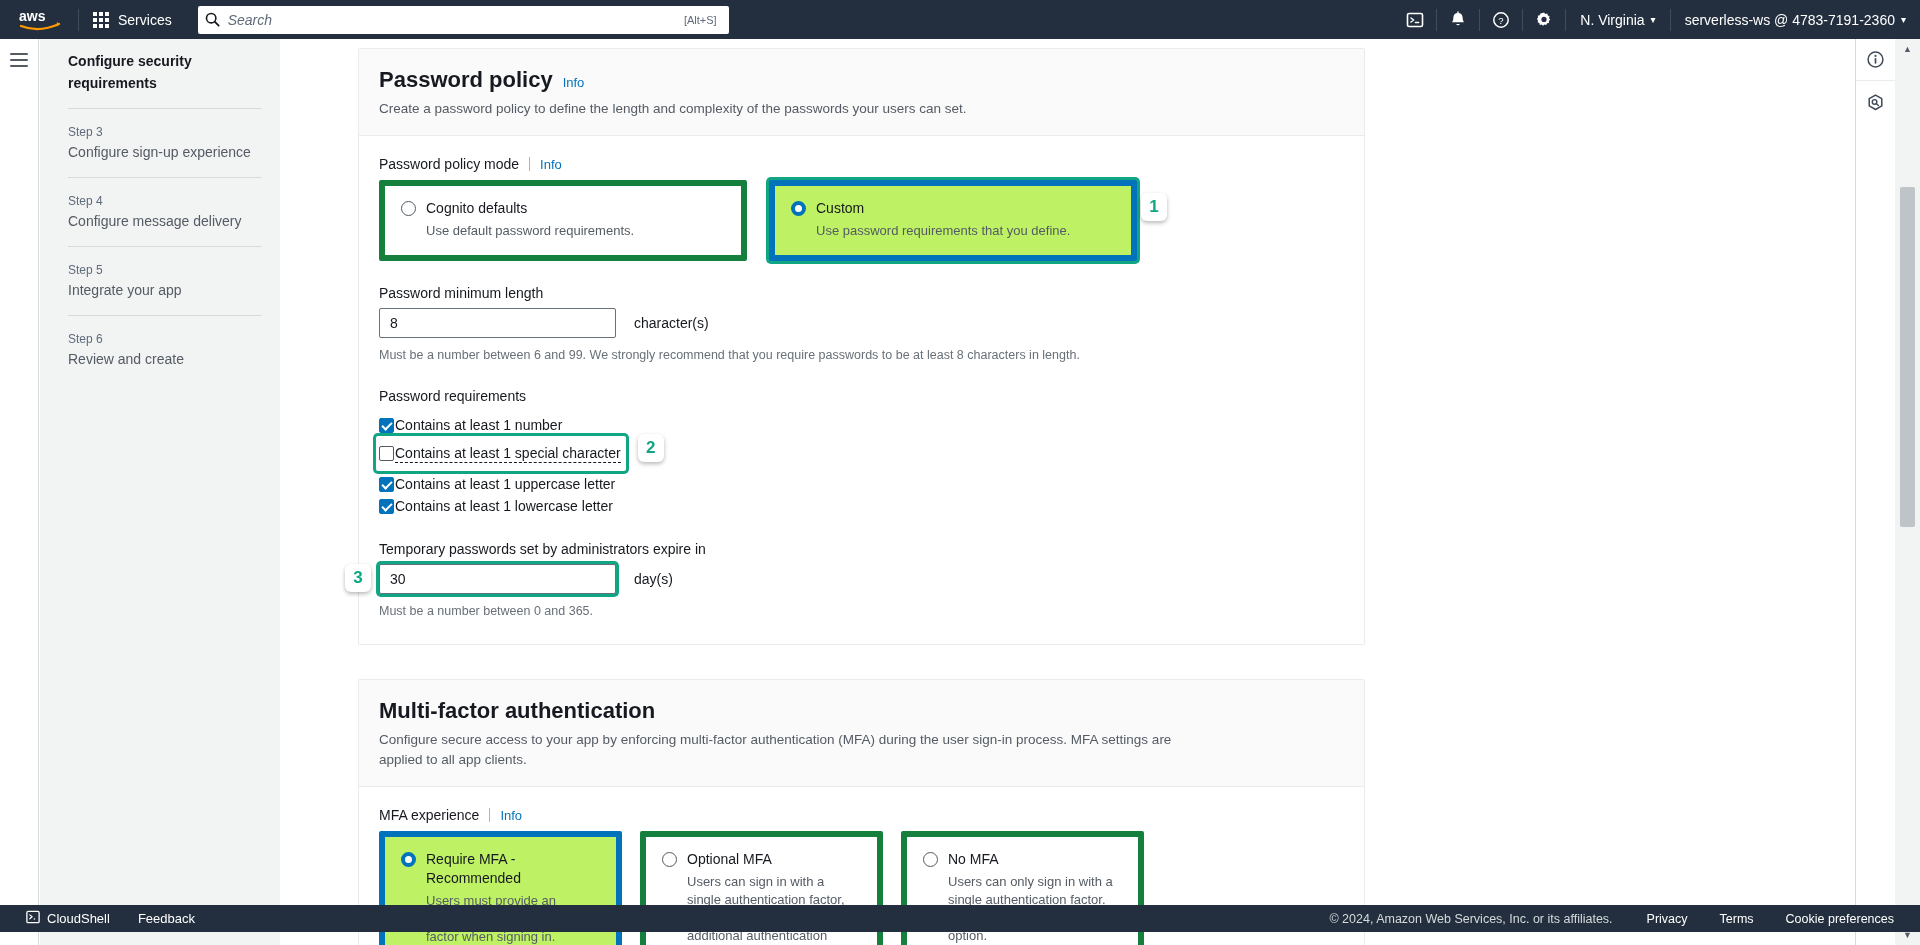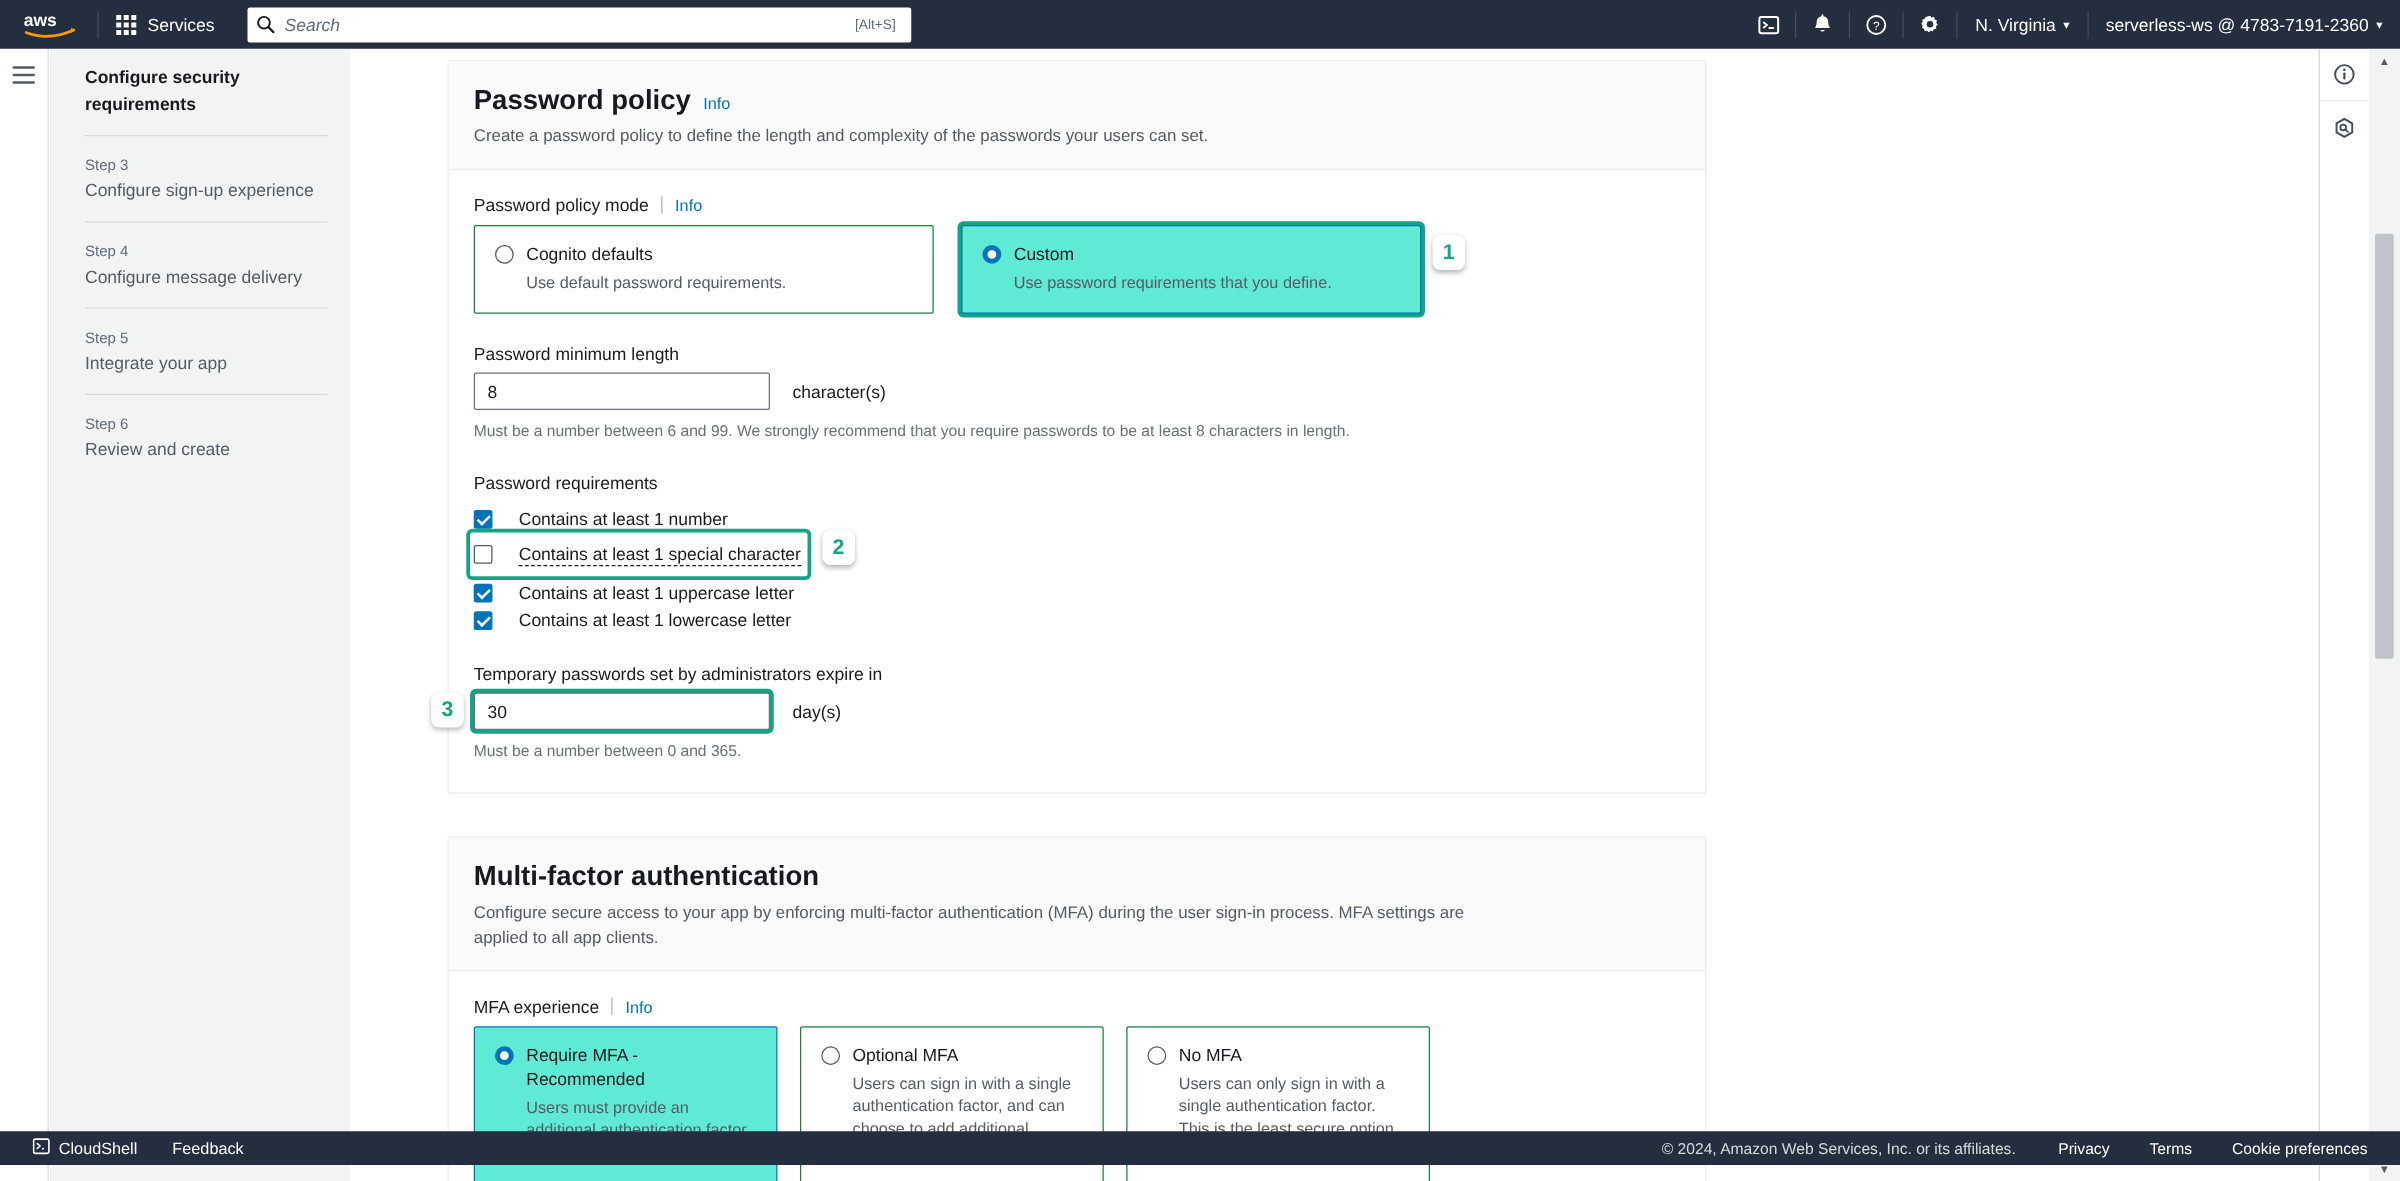--- a/index.html
+++ b/index.html
@@ -75,23 +75,23 @@
   .card-desc { font-size: 13.5px; color: #545b64; margin-top: 6px; line-height: 20px; }
   .info-link { font-size: 13px; color: #0073bb; text-decoration: none; cursor: pointer;
     font-weight: normal; }
   .card-body { padding: 20px 20px 24px 20px; }
 
   .field-label { font-size: 14px; color: #16191f; display: flex; align-items: center; gap: 0px; }
   .label-sep { display: inline-block; width: 1px; height: 14px; background: #aab7b8;
     margin: 0 10px; }
 
   .tile-row { display: flex; gap: 22px; margin-top: 8px; }
-  .tile { border: 1px solid #15803d; border-radius: 2px; background: #ffffff;
+  .tile { border: 6px solid #15803d; border-radius: 2px; background: #ffffff;
     padding: 13px 16px 15px 16px; cursor: pointer; }
-  .tile.selected { border-color: #0073bb; background: #5eead4; }
+  .tile.selected { border-color: #0073bb; background: #bef264; }
   .tile-top { display: flex; align-items: flex-start; gap: 10px; }
   .tile-title { font-size: 14px; color: #16191f; line-height: 19px; }
   .tile-sub { font-size: 13px; color: #545b64; margin-top: 4px; margin-left: 25px;
     line-height: 18px; }
 
   .radio { width: 15px; height: 15px; border-radius: 50%; border: 1.5px solid #545b64;
     background: #fff; flex: 0 0 15px; margin-top: 2px; position: relative; }
   .radio.checked { border-color: #0073bb; border-width: 4px; background: #ffffff; }
   .radio.checked::after { content: ""; position: absolute; inset: -1.5px;
     border-radius: 50%; box-shadow: 0 0 0 0 transparent; }
@@ -104,21 +104,21 @@
     box-shadow: 0 2px 4px rgba(0,0,0,0.28); z-index: 30; }
 
   .num-input { width: 237px; height: 30px; border: 1px solid #687078; border-radius: 2px;
     padding: 0 10px; font-size: 14px; font-family: "Liberation Sans", sans-serif;
     color: #16191f; outline: none; background: #ffffff; }
   .inline-row { display: flex; align-items: center; gap: 18px; margin-top: 7px; }
   .unit { font-size: 14px; color: #16191f; }
   .hint { font-size: 12.5px; color: #687078; margin-top: 8px; line-height: 18px; }
 
   .check-list { margin-top: 10px; }
-  .check-item { display: flex; align-items: center; gap: 21px; height: 22px; margin-bottom: 0px; }
+  .check-item { display: flex; align-items: center; gap: 1px; height: 22px; margin-bottom: 0px; }
   .cbox { width: 15px; height: 15px; border-radius: 2px; border: 1.5px solid #545b64;
     background: #fff; flex: 0 0 15px; position: relative; }
   .cbox.checked { background: #0073bb; border-color: #0073bb; }
   .cbox.checked::after { content: ""; position: absolute; left: 4px; top: 1px;
     width: 4px; height: 8px; border: solid #fff; border-width: 0 2px 2px 0;
     transform: rotate(45deg); }
   .check-label { font-size: 14px; color: #16191f; }
   .dotted-underline { border-bottom: 1px dashed #16191f; padding-bottom: 1px; }
 
   .section-gap { height: 34px; }

